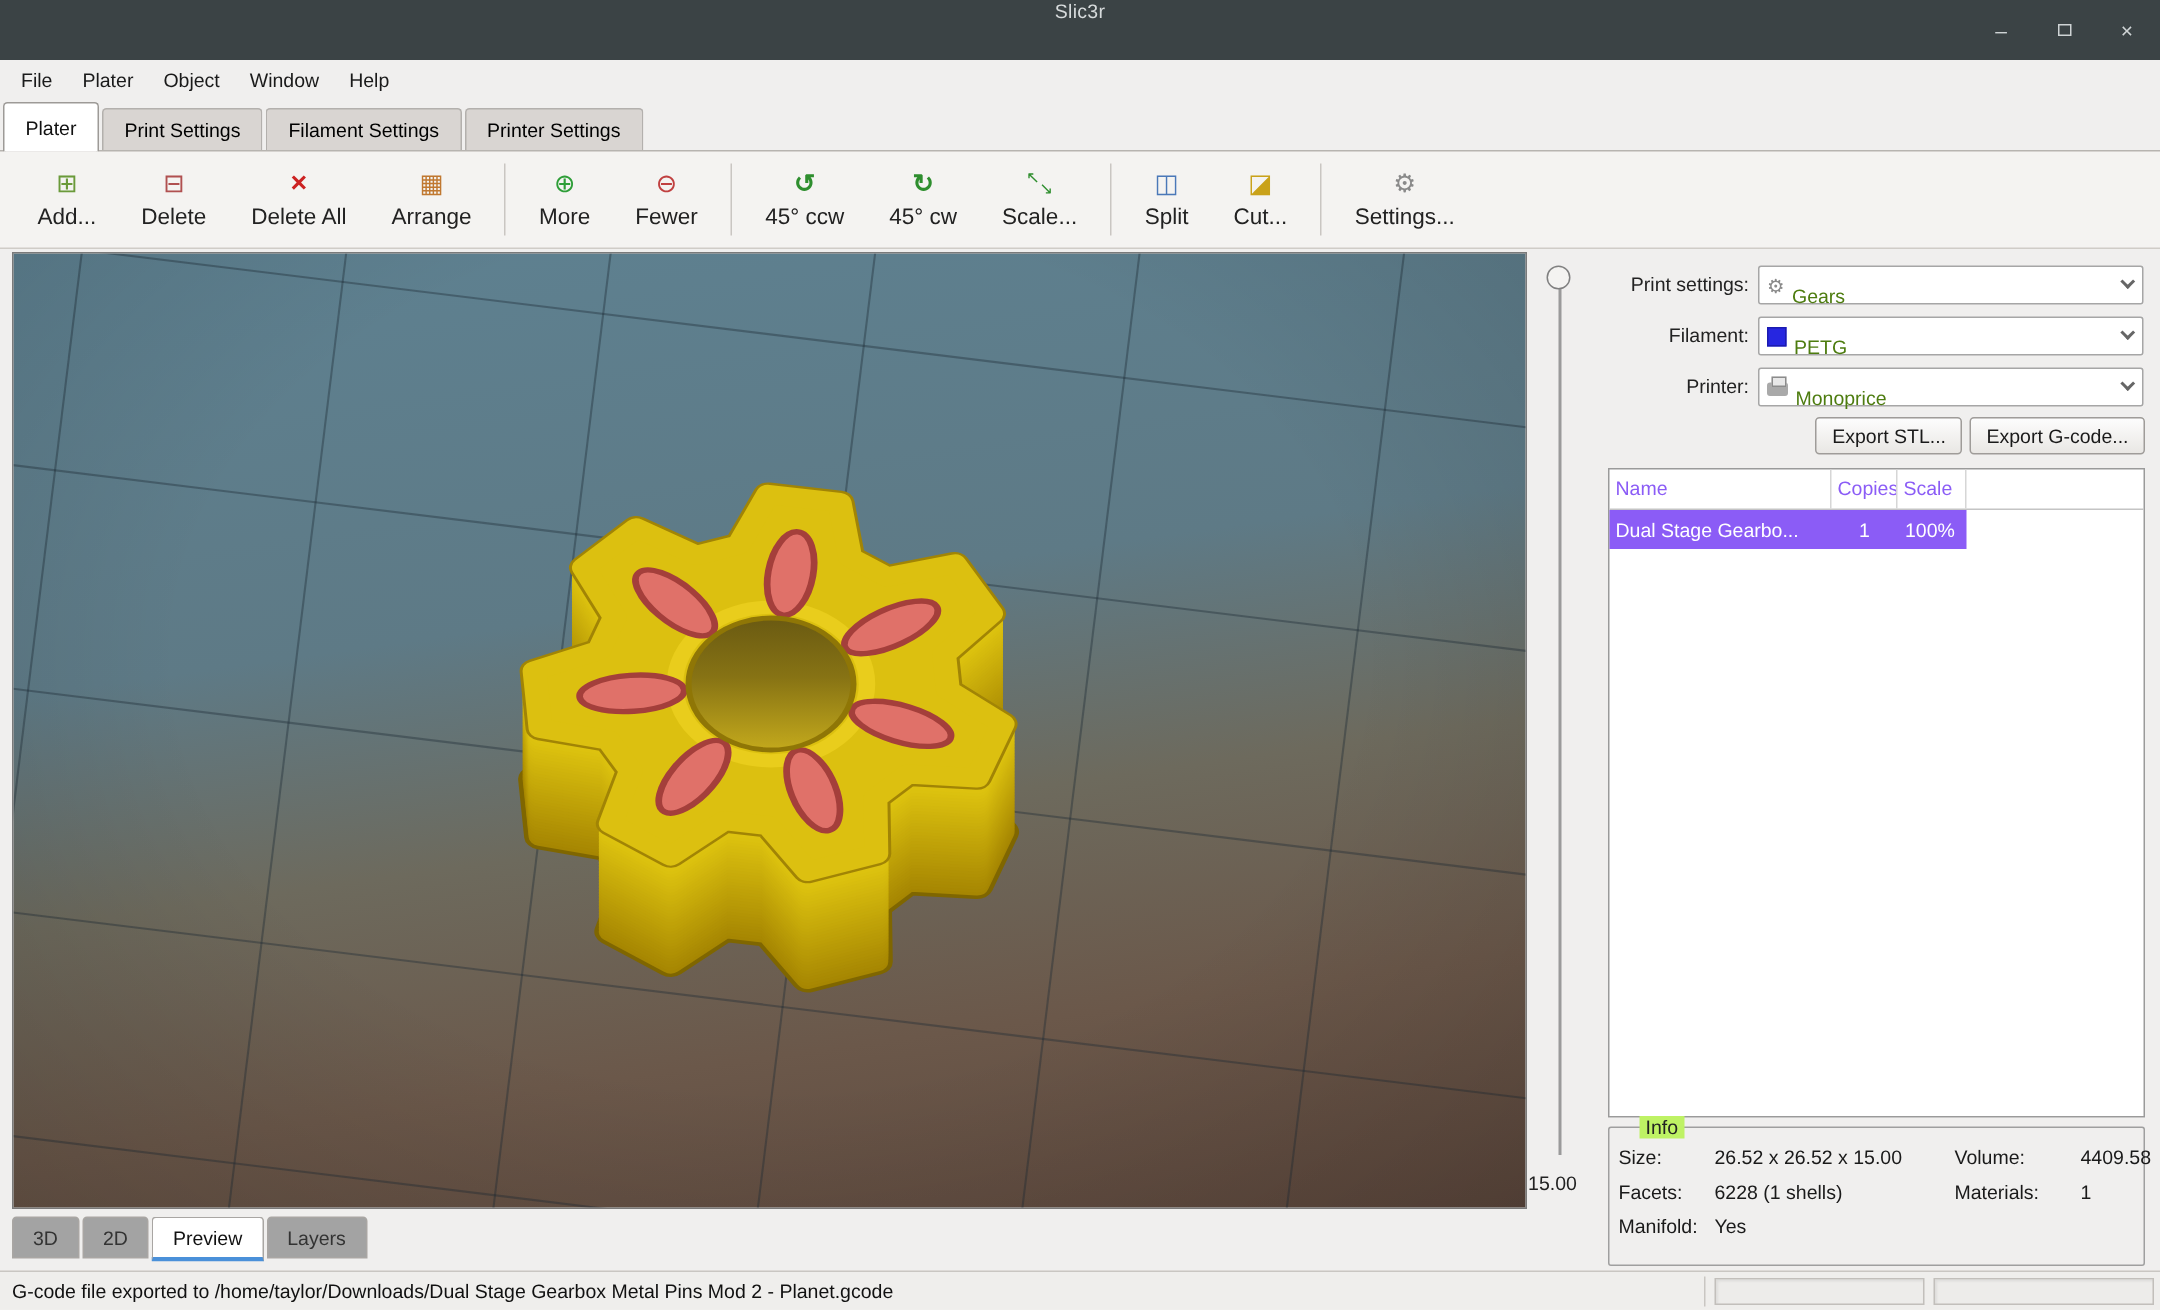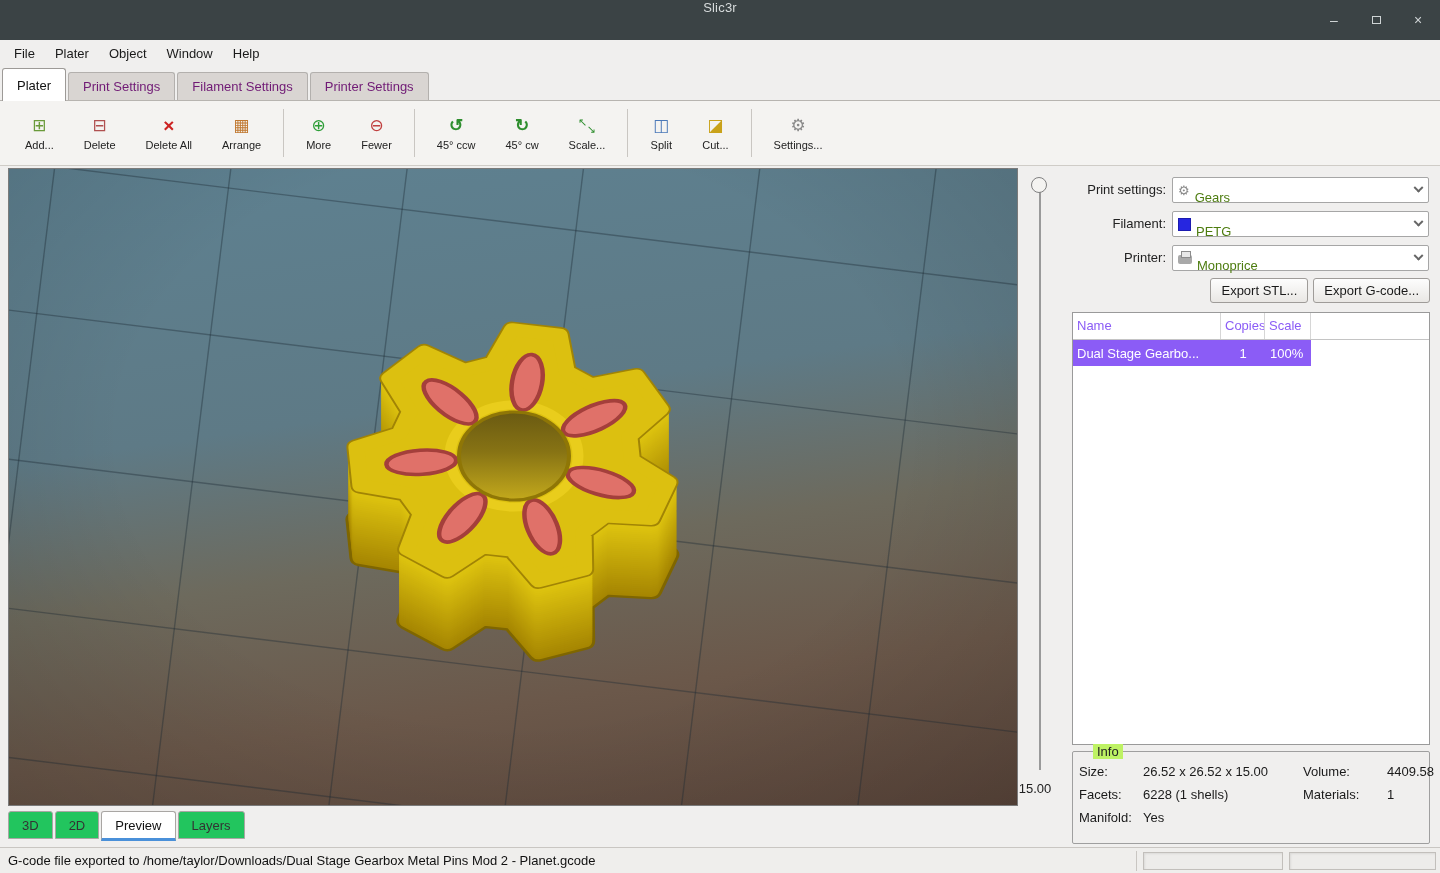--- a/index.html
+++ b/index.html
@@ -12,27 +12,27 @@
   .winctrls { position:absolute; right:8px; top:0; height:40px; display:flex; align-items:center; gap:14px; }
   .winbtn { width:28px; height:26px; display:flex; align-items:center; justify-content:center; color:#cfd4d5; font-size:14px; cursor:default; }
   .winbtn.max span { display:block; width:9px; height:8px; border:1.5px solid #cfd4d5; }
 
   
   .menubar { position:absolute; left:0; top:40px; width:1440px; height:27px; background:#f0efee; display:flex; align-items:center; padding-left:4px; }
   .menuitem { padding:4px 10px; color:#1a1a1a; }
 
   
   .tabsrow { position:absolute; left:0; top:67px; width:1440px; height:33px; display:flex; align-items:flex-end; padding-left:2px; background:#f0efee; }
-  .tab { height:28px; padding:0 14px; display:flex; align-items:center; background:#d9d5d2; border:1px solid #b3b0ad; border-bottom:none; border-radius:3px 3px 0 0; margin-right:2px; color:#701a75; }
+  .tab { height:28px; padding:0 14px; display:flex; align-items:center; background:#d9d5d2; border:1px solid #b3b0ad; border-bottom:none; border-radius:3px 3px 0 0; margin-right:2px; color:#000000; }
   .tab.active { height:33px; background:#fff; border:1px solid #9d9a97; border-bottom:none; margin-bottom:-1px; z-index:3; position:relative; color:#111; }
 
   
   .toolbar { position:absolute; left:0; top:100px; width:1440px; height:66px; background:#f4f3f1; border-top:1px solid #b7b4b0; border-bottom:1px solid #cfccc7; display:flex; align-items:center; padding-left:10px; }
   .tbtn { display:flex; flex-direction:column; align-items:center; justify-content:center; gap:3px; padding:4px 15px; height:56px; border-radius:3px; }
-  .tbtn .lab { font-size:11px; color:#222; white-space:nowrap; }
+  .tbtn .lab { font-size:15px; color:#222; white-space:nowrap; }
   .tbtn .ico { height:20px; width:22px; display:flex; align-items:center; justify-content:center; font-size:17px; line-height:20px; }
   .tsep { width:1px; height:48px; background:#c9c6c2; margin:0 7px; }
 
   .ic-add    { color:#6a9a3a; }
   .ic-del    { color:#b05050; }
   .ic-delall { color:#cc2222; font-weight:bold; font-size:19px !important; }
   .ic-arr    { color:#c07830; }
   .ic-more   { color:#2e9e38; }
   .ic-fewer  { color:#c04040; }
   .ic-rot    { color:#2e8e2e; font-weight:bold; }
@@ -79,21 +79,21 @@
   .row .td.col-name { padding-left:4px; }
   .row .td.col-copies { text-align:center; }
   .row .td.col-scale { padding-left:5px; }
 
   .infobox { position:absolute; left:1072px; top:751px; width:358px; height:93px; border:1px solid #9f9f9f; border-radius:2px; }
   .infobox .legend { position:absolute; top:-8px; left:20px; background:#bef264; padding:0 4px; color:#222; }
   .infogrid { display:grid; grid-template-columns:64px 160px 84px auto; padding:12px 2px 0 6px; row-gap:8px; color:#1a1a1a; }
 
   
   .viewtabs { position:absolute; left:8px; top:811px; display:flex; gap:2px; align-items:flex-start; }
-  .vtab { height:28px; padding:0 13px; display:flex; align-items:center; background:#22c55e; border:1px solid #a9a6a3; border-radius:3px 3px 0 0; color:#333; }
+  .vtab { height:28px; padding:0 13px; display:flex; align-items:center; background:#a3a3a3; border:1px solid #a9a6a3; border-radius:3px 3px 0 0; color:#333; }
   .vtab.active { background:#fff; height:30px; border-bottom:3px solid #4a90d9; color:#111; }
 
   
   .statusbar { position:absolute; left:0; top:847px; width:1440px; height:26px; background:#efeeec; border-top:1px solid #c9c6c2; }
   .statusmsg { position:absolute; left:8px; top:0; line-height:25px; color:#111; white-space:nowrap; }
   .statpanel { position:absolute; top:4px; height:18px; border:1px solid #c2bfbb; background:#edecea; box-shadow:inset 1px 1px 2px rgba(0,0,0,0.08); }
   .statsep { position:absolute; left:1136px; top:3px; width:1px; height:20px; background:#c9c6c2; }
 </style>
 </head>
 <body>

